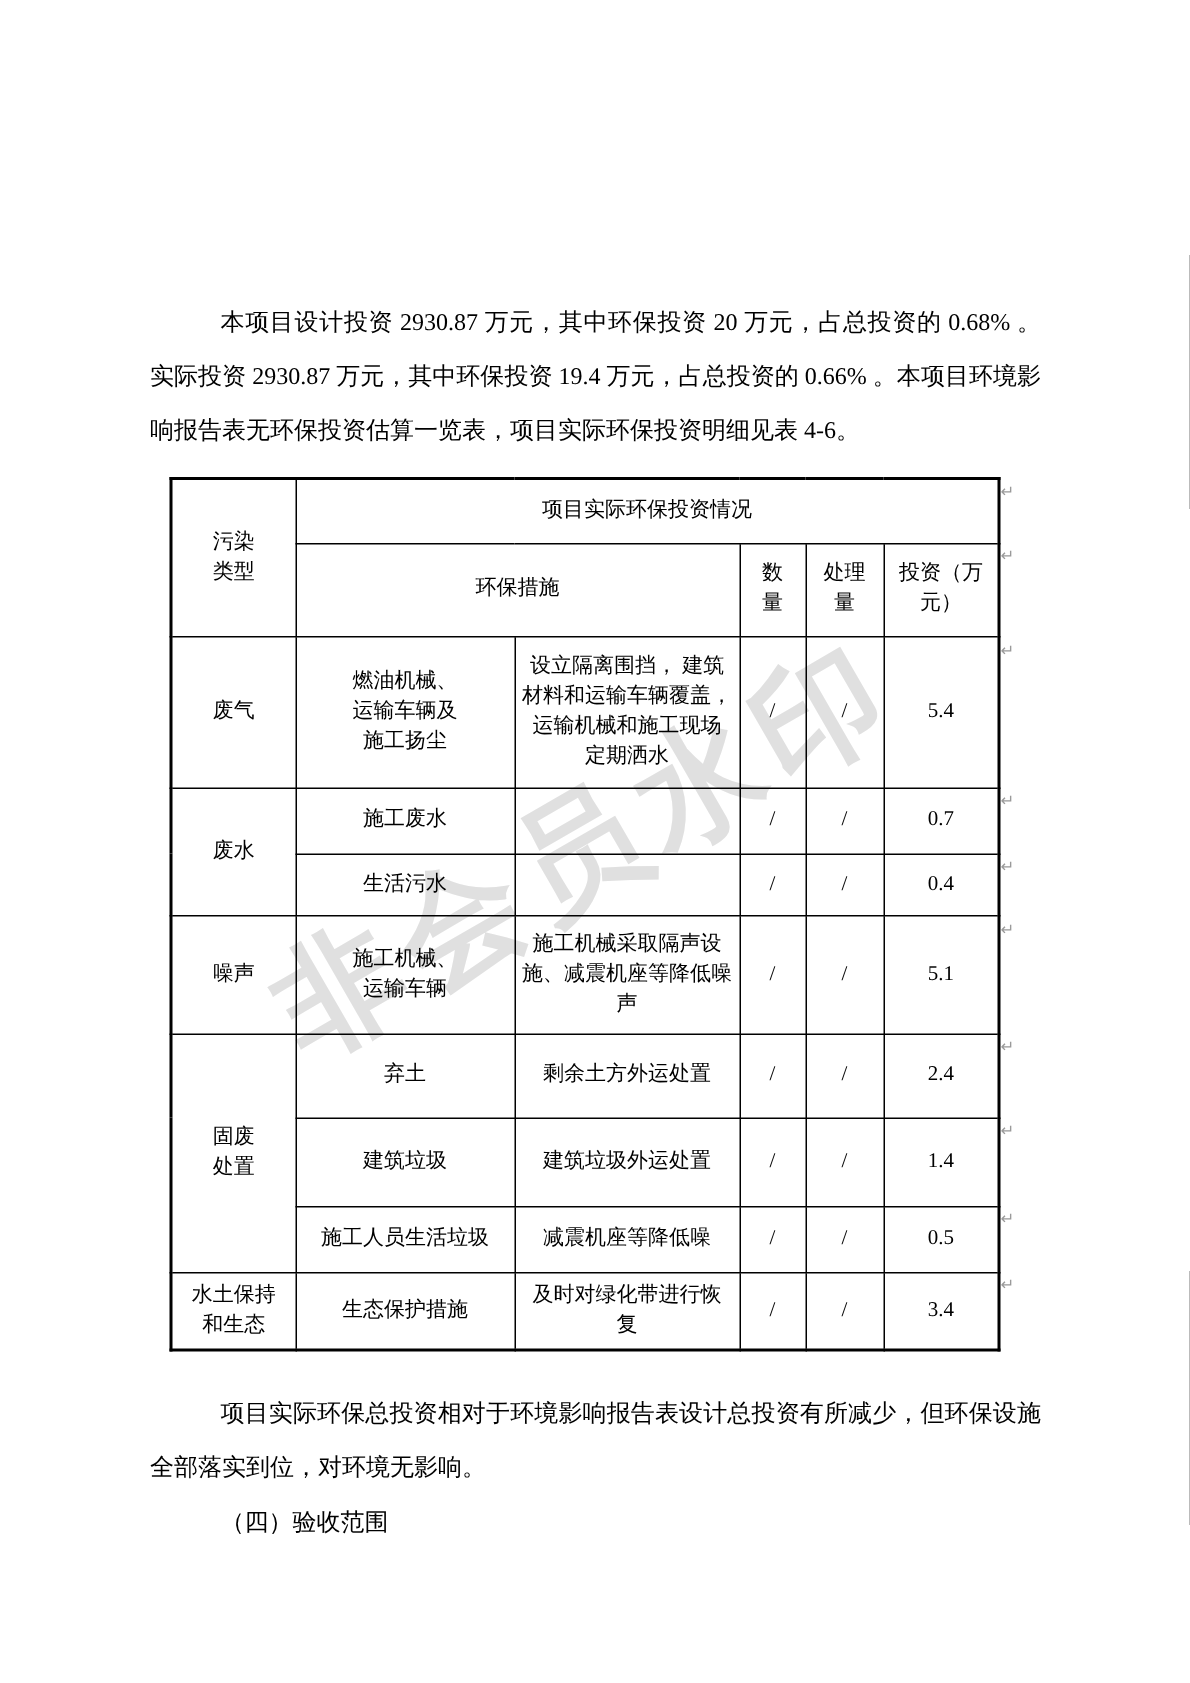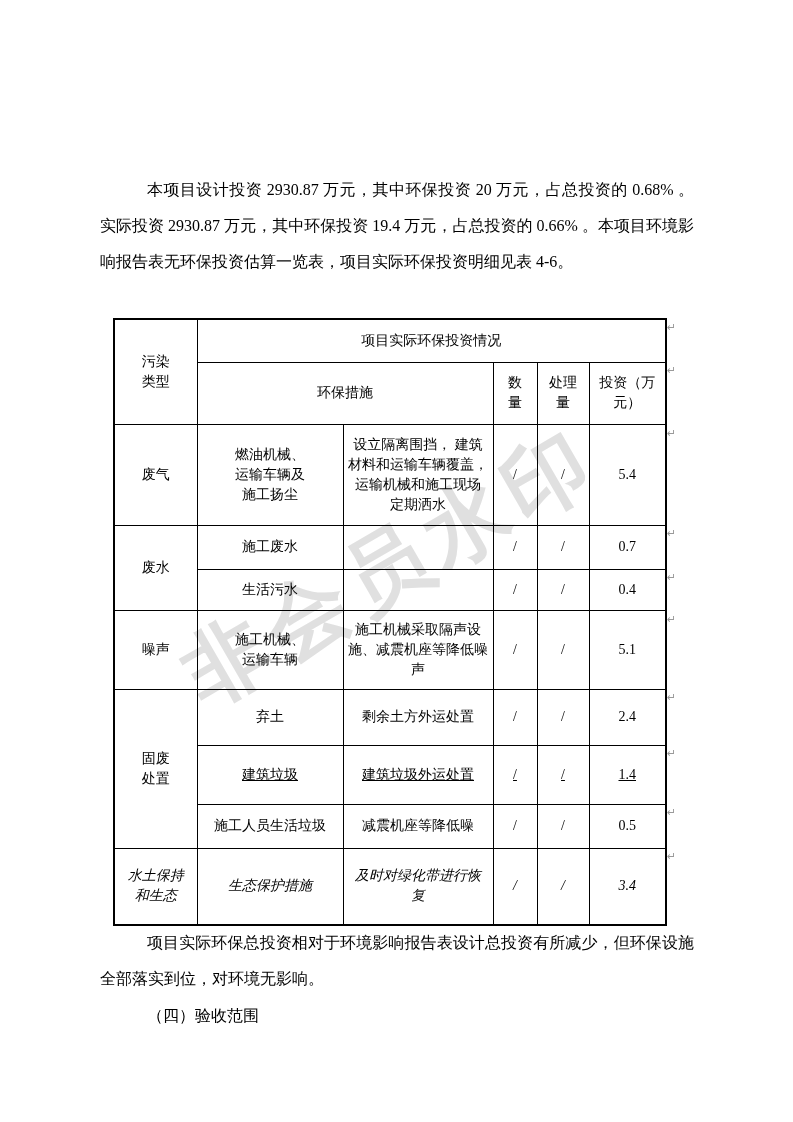--- a/index.html
+++ b/index.html
@@ -66,23 +66,23 @@
     white-space:pre-line;
     overflow:hidden;
   }
   tr.h-head1{height:43px;}
   tr.h-head2{height:62px;}
   tr.h-gas{height:101px;}
   tr.h-cww{height:44px;}
   tr.h-dww{height:41px;margin-left:41px;}
   tr.h-noise{height:79px;}
   tr.h-spoil{height:56px;}
-  tr.h-cwaste{height:59px;text-decoration:underline;}
+  tr.h-cwaste{height:59px;}
   tr.h-garb{height:44px;}
-  tr.h-soil{height:77px;font-style:italic;}
+  tr.h-soil{height:52px;}
   .lh21{line-height:21px;}
   .lh32{line-height:32px;margin-top:24px;}
   .lh34{line-height:34px;}
   .lh43{line-height:43px;}
   .lh44{line-height:44px;}
   .lh45{line-height:45px;}
   .vtop{vertical-align:top;}
   .pt6{padding-top:6px;}
   .pt10{padding-top:10px;}
   .vbot{vertical-align:bottom;padding-bottom:12px;}
@@ -101,21 +101,21 @@
 <body>
 
 <div class="page">
 
   <div class="watermark">非会员水印</div>
 
   <div class="content">
 
 
 
-    <p class="para indent" style="top:172px">本项目设计投资 2930.87 万元，其中环保投资 20 万元，占总投资的 0.68% 。实际投资 2930.87 万元，其中环保投资 19.4 万元，占总投资的 0.66% 。本项目环境影响报告表无环保投资估算一览表，项目实际环保投资明细见表 4-6。</p>
+    <p class="para indent" style="top:198px">本项目设计投资 2930.87 万元，其中环保投资 20 万元，占总投资的 0.68% 。实际投资 2930.87 万元，其中环保投资 19.4 万元，占总投资的 0.66% 。本项目环境影响报告表无环保投资估算一览表，项目实际环保投资明细见表 4-6。</p>
 
 
     <table class="env">
       <colgroup>
         <col style="width:83px">
         <col style="width:146px">
         <col style="width:150px">
         <col style="width:44px">
         <col style="width:52px">
         <col style="width:77px">

